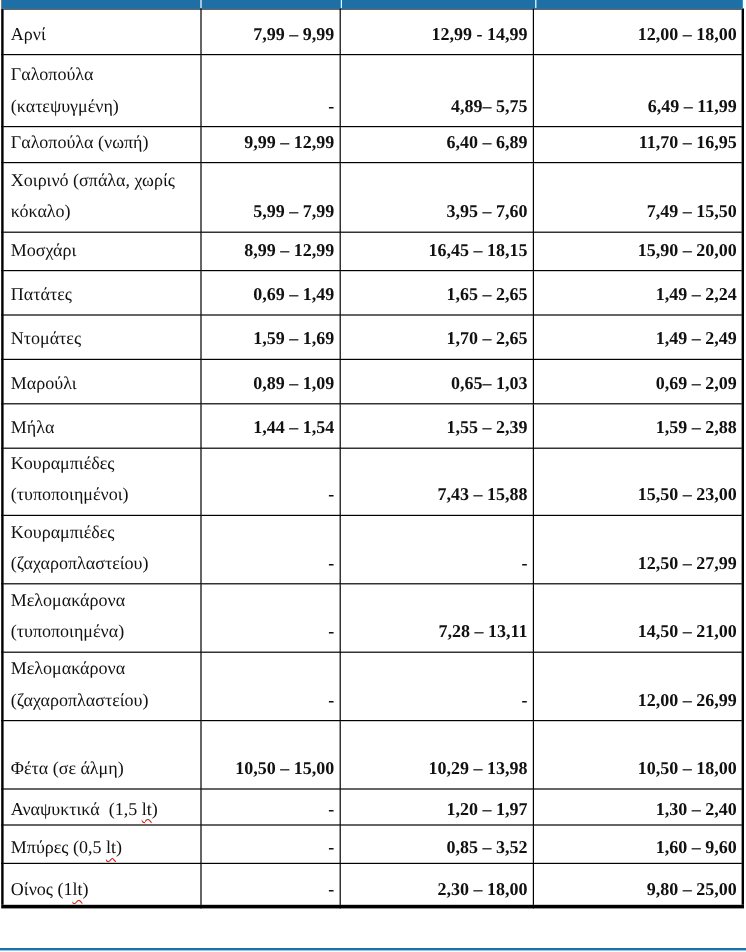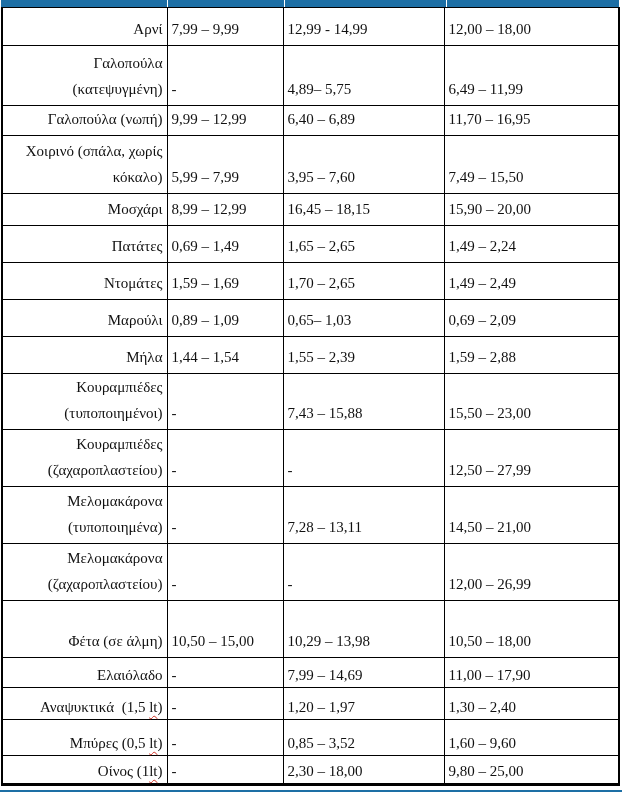--- a/index.html
+++ b/index.html
@@ -17,22 +17,22 @@
   table.grid {
     border-collapse:collapse; table-layout:fixed; width:617px; margin-left:1px;
     border-left:2px solid var(--line); border-right:2px solid var(--line);
     border-bottom:3px solid var(--line);
   }
   col.c1{width:165px} col.c2{width:116px} col.c3{width:161px} col.c4{width:175px}
   td {
     border:1px solid var(--line); vertical-align:bottom;
     font-size:15px; line-height:26px; padding:0 4px 3px 4px; white-space:pre-wrap;
   }
-  td.name { text-align:right; padding-left:6px; }
-  td.price { text-align:left; }
+  td.name { text-align:left; padding-left:6px; }
+  td.price { text-align:right;font-weight:bold; }
   .it { }
   .sq { text-decoration:underline; text-decoration-style:wavy; text-decoration-color:var(--red);
         text-decoration-thickness:1px; text-underline-offset:3px; }
 
   
   tbody tr:nth-child(1){height:38px}
   tbody tr:nth-child(2){height:60px}
   tbody tr:nth-child(3){height:30px}
   tbody tr:nth-child(4){height:58px}
   tbody tr:nth-child(5){height:32px}
@@ -145,26 +145,20 @@
           <td class="price">-</td>
           <td class="price">12,00 – 26,99</td>
         </tr>
         <tr>
           <td class="name"><span>Φέτα </span><span class="it">(σε άλμη)</span></td>
           <td class="price">10,50 – 15,00</td>
           <td class="price">10,29 – 13,98</td>
           <td class="price">10,50 – 18,00</td>
         </tr>
         <tr>
-          <td class="name"><span>Ελαιόλαδο</span></td>
-          <td class="price">-</td>
-          <td class="price">7,99 – 14,69</td>
-          <td class="price">11,00 – 17,90</td>
-        </tr>
-        <tr>
           <td class="name"><span>Αναψυκτικά  </span><span class="it">(1,5 <span class="sq">lt</span>)</span></td>
           <td class="price">-</td>
           <td class="price">1,20 – 1,97</td>
           <td class="price">1,30 – 2,40</td>
         </tr>
         <tr>
           <td class="name"><span>Μπύρες </span><span class="it">(0,5 <span class="sq">lt</span>)</span></td>
           <td class="price">-</td>
           <td class="price">0,85 – 3,52</td>
           <td class="price">1,60 – 9,60</td>

